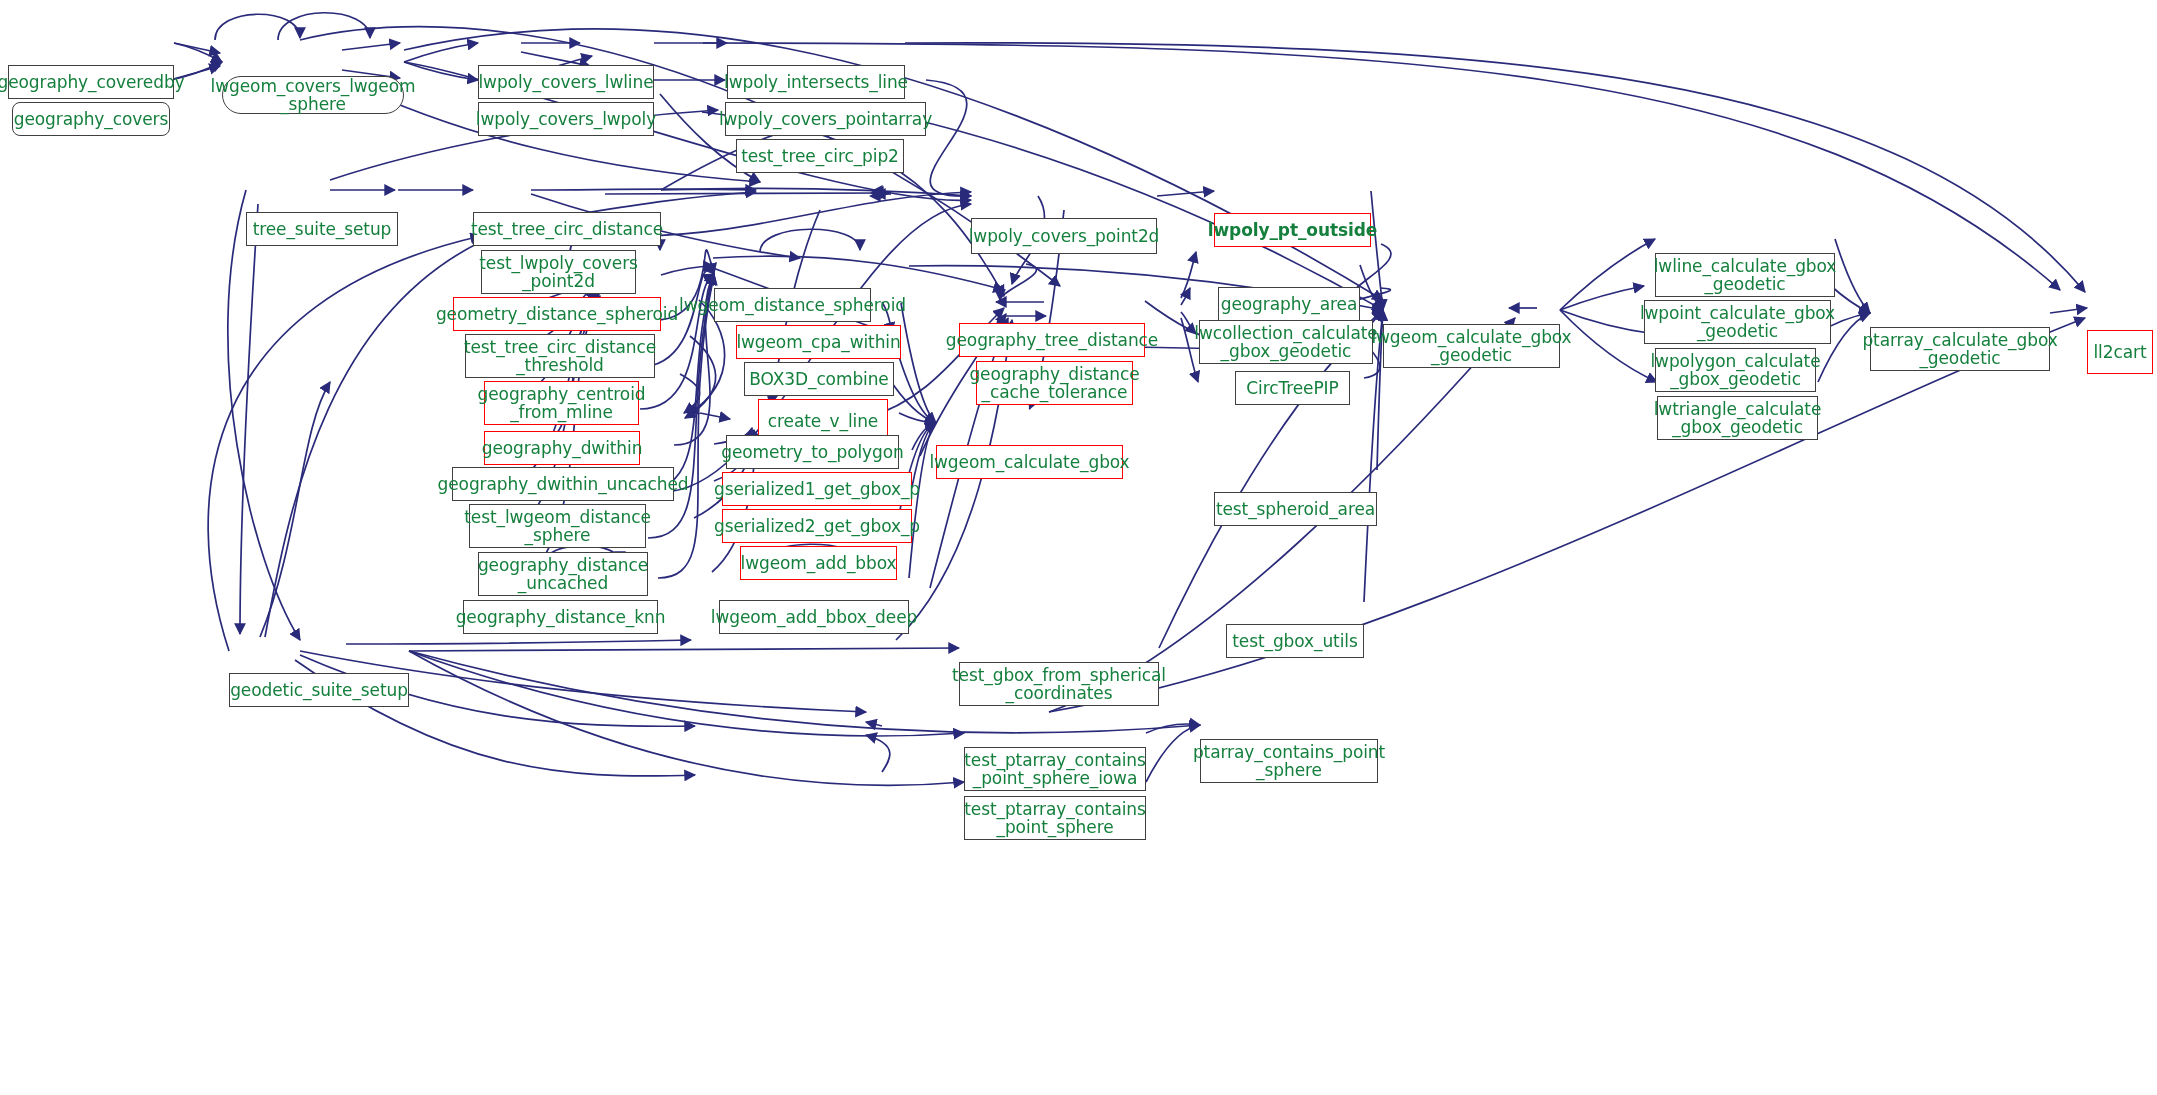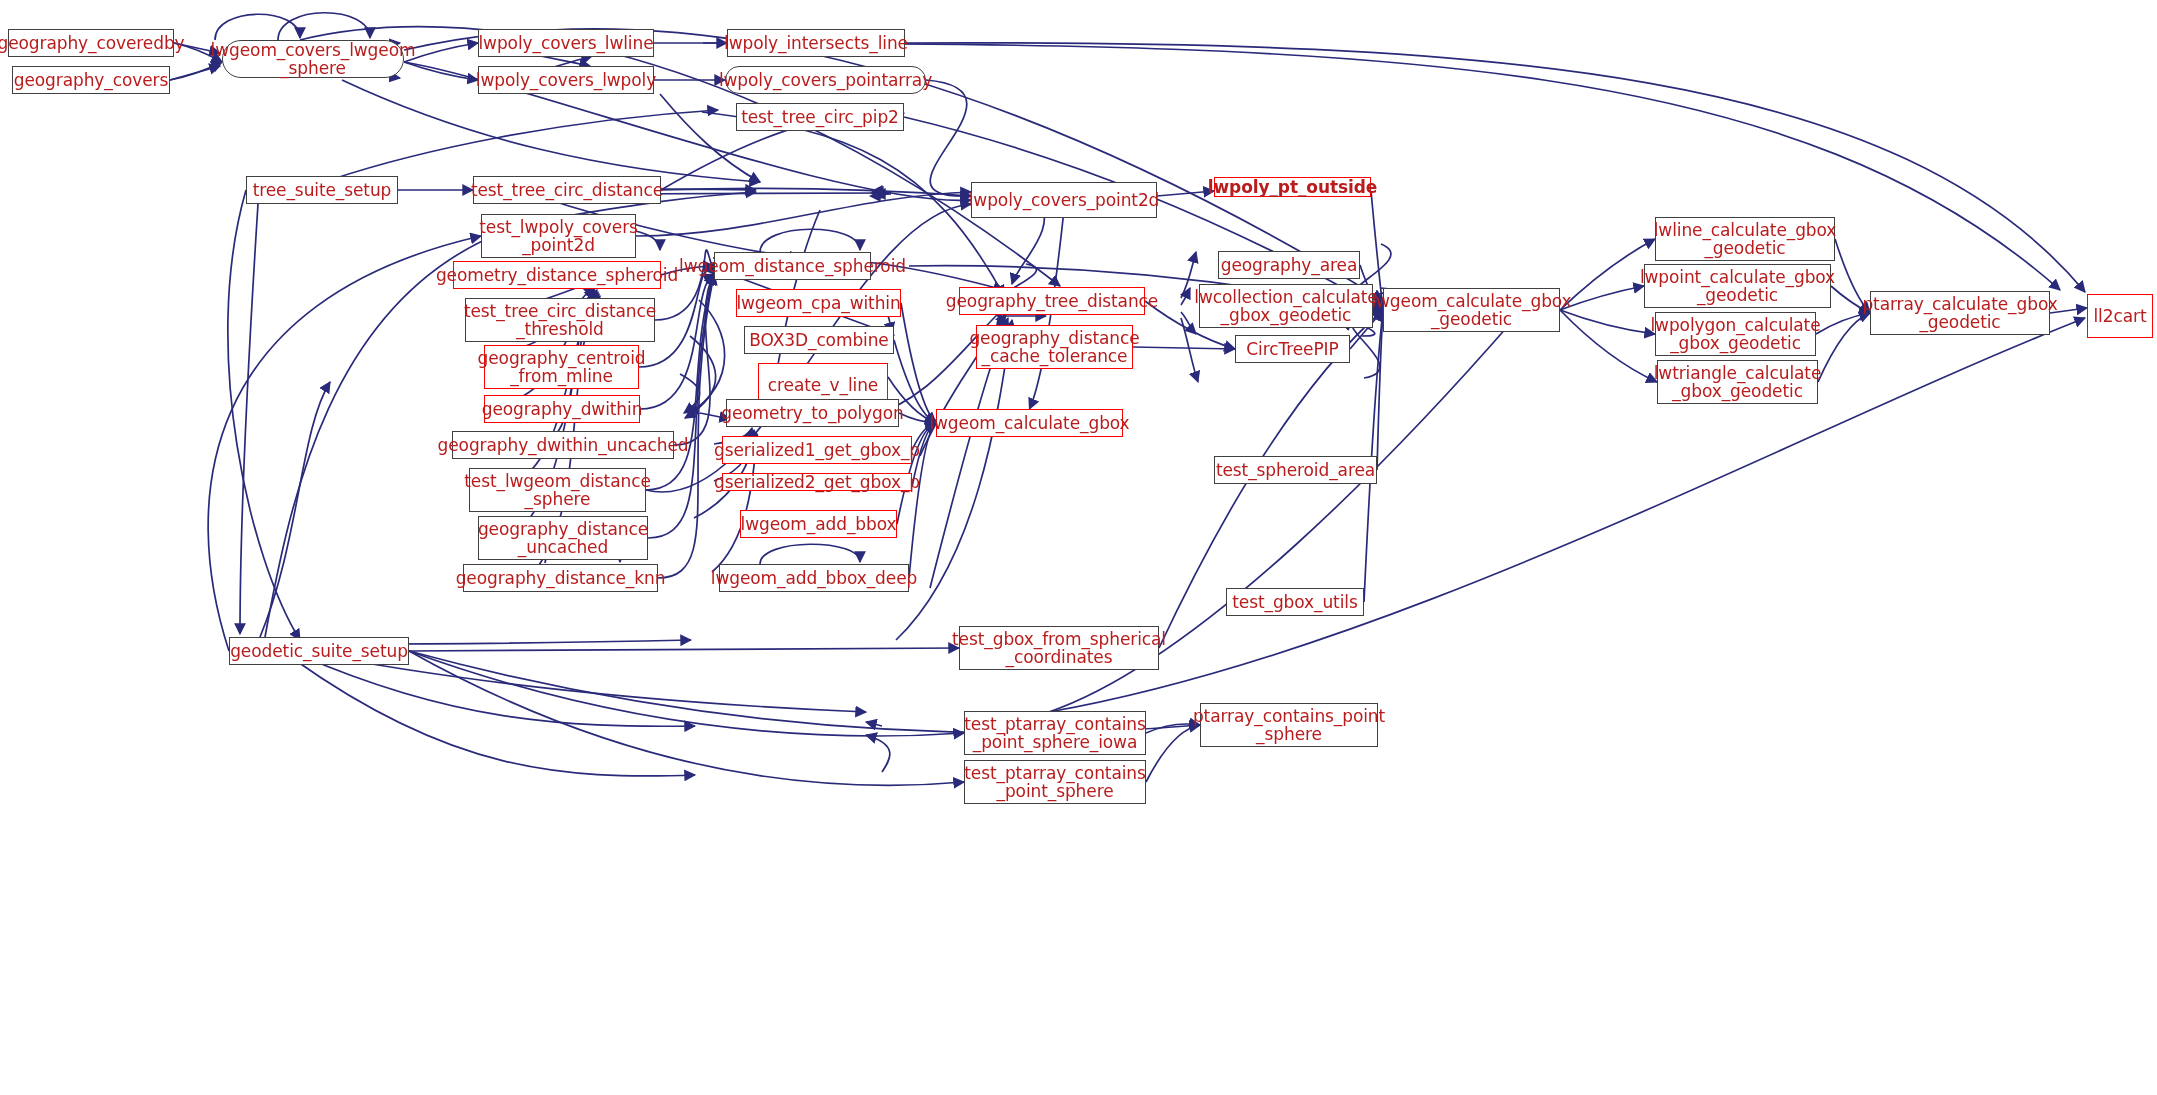--- a/index.html
+++ b/index.html
@@ -25,27 +25,28 @@
   }
   .node {
     position: absolute;
     box-sizing: border-box;
     display: flex;
     align-items: center;
     justify-content: center;
     text-align: center;
     background: #ffffff;
     border: 1.6px solid #404040;
-    color: #b91c1c;
+    color: #15803d;
     font-size: 17px;
     line-height: 1.08;
     letter-spacing: -0.1px;
     white-space: pre-line;
-    padding: 8px 3px;
+    padding: 16px 3px;
     z-index: 5;
+    margin-top: 36px;
   }
   .node.red {
     border-color: #ff0000;
   }
 </style>
 </head>
 <body>
 
 <div id="canvas">
 
@@ -238,27 +239,27 @@
         <path d="M229,651 C180,500 200,300 481,236"></path>
         <path d="M246,190 C200,350 250,560 300,640"></path>
         <path d="M661,190 C780,120 850,110 904,113"></path>
         <path d="M278,40 C278,4 370,4 370,38"></path>
         <path d="M760,252 C760,222 860,222 860,250"></path>
         <path d="M760,564 C760,538 860,538 860,562"></path>
       </g>
     </svg>
 
   <div class="node" style="left:8px;  top:29px;  width:166px; height:28px;">geography_coveredby</div>
-  <div class="node" style="left:12px; top:66px;  width:158px; height:28px;">geography_covers</div>
+  <div class="node" style="left:12px; top:66px;  width:158px; height:28px;border-radius:8px;">geography_covers</div>
   <div class="node" style="left:222px;top:40px;  width:182px; height:38px;border-radius:19px;">lwgeom_covers_lwgeom
 _sphere</div>
   <div class="node" style="left:478px;top:29px;  width:176px; height:28px;">lwpoly_covers_lwline</div>
   <div class="node" style="left:478px;top:66px;  width:176px; height:28px;">lwpoly_covers_lwpoly</div>
   <div class="node" style="left:727px;top:29px;  width:178px; height:28px;">lwpoly_intersects_line</div>
-  <div class="node" style="left:725px;top:66px;  width:201px; height:28px;border-radius:14px;">lwpoly_covers_pointarray</div>
+  <div class="node" style="left:725px;top:66px;  width:201px; height:28px;">lwpoly_covers_pointarray</div>
   <div class="node" style="left:736px;top:103px; width:168px; height:28px;">test_tree_circ_pip2</div>
   <div class="node" style="left:246px;top:176px; width:152px; height:28px;">tree_suite_setup</div>
   <div class="node" style="left:473px;top:176px; width:188px; height:28px;">test_tree_circ_distance</div>
   <div class="node" style="left:971px;top:182px; width:186px; height:36px;">lwpoly_covers_point2d</div>
   <div class="node red" style="left:1214px;top:177px; width:157px; height:20px;font-weight:bold;">lwpoly_pt_outside</div>
   <div class="node" style="left:1655px;top:217px; width:180px; height:44px;">lwline_calculate_gbox
 _geodetic</div>
   <div class="node" style="left:481px;top:214px; width:155px; height:44px;">test_lwpoly_covers
 _point2d</div>
   <div class="node" style="left:1644px;top:264px; width:187px; height:44px;">lwpoint_calculate_gbox

